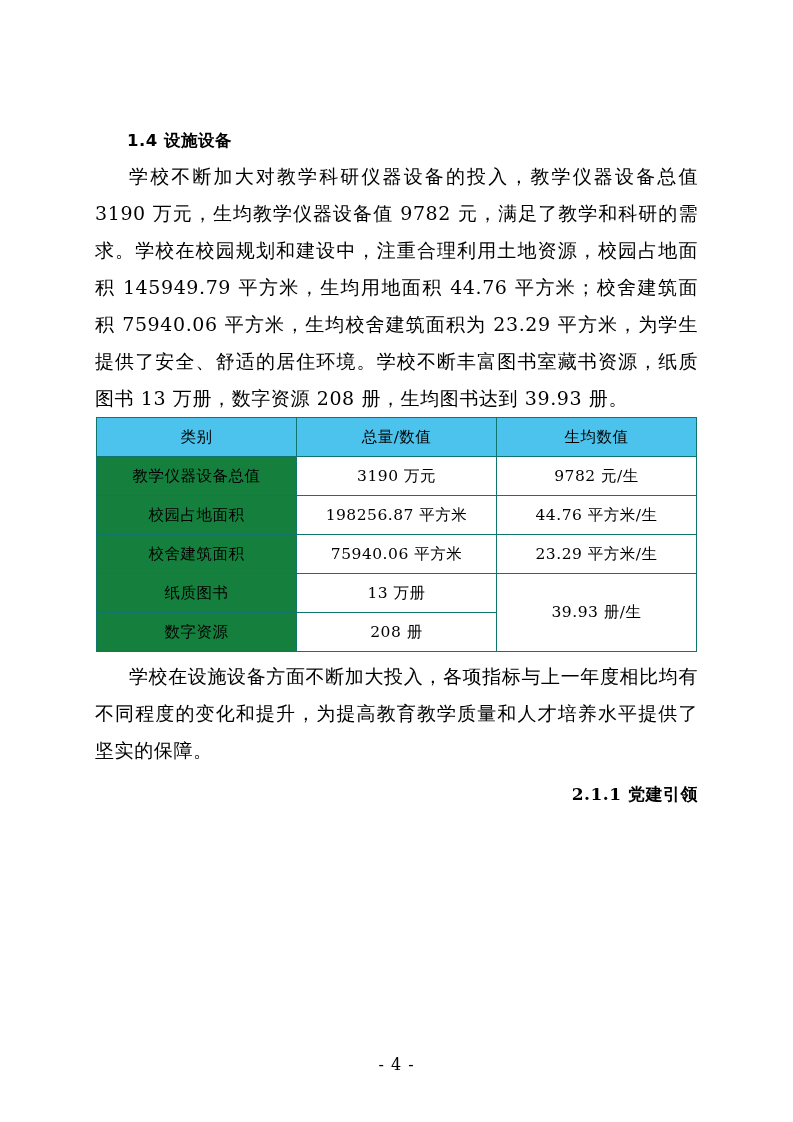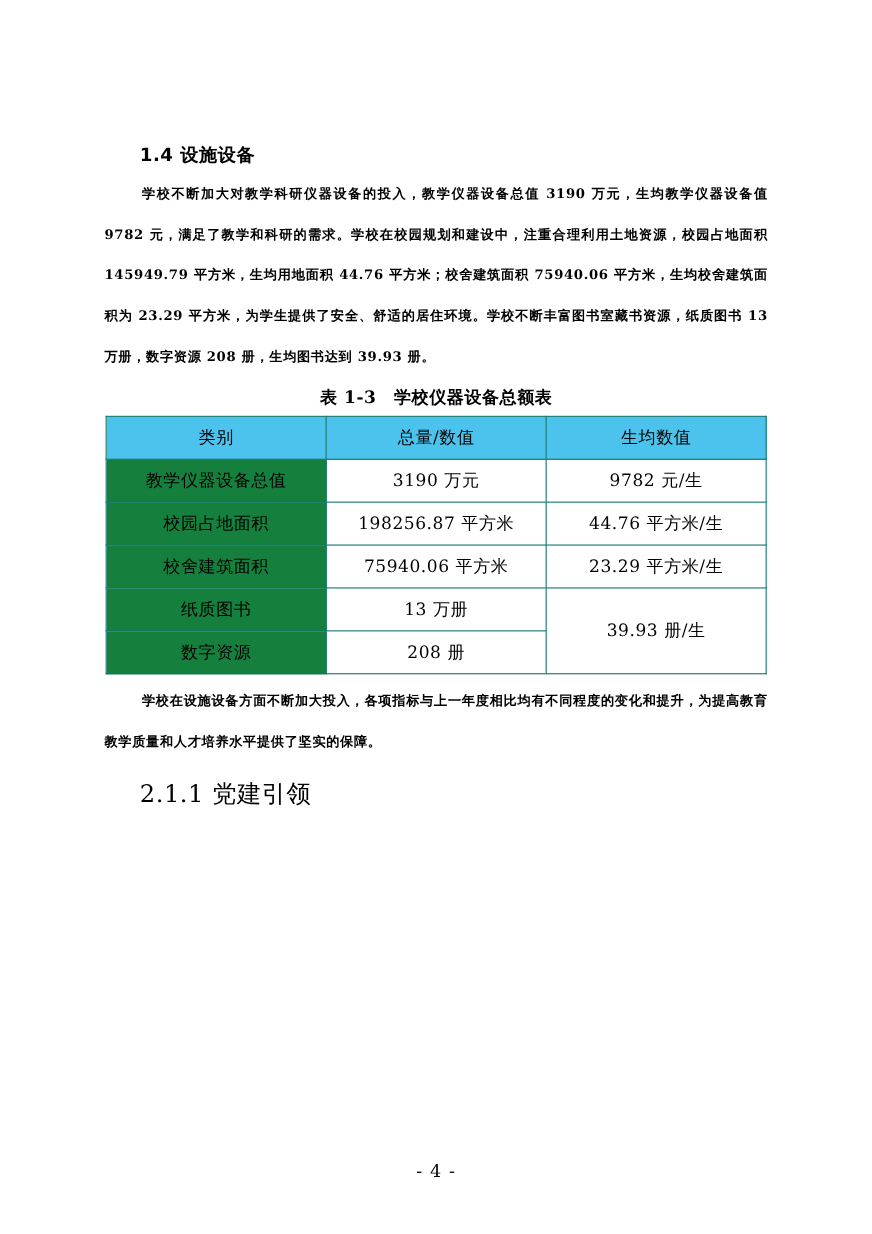--- a/index.html
+++ b/index.html
@@ -34,36 +34,36 @@
   .h-sub {
     font-family: "DejaVu Sans", sans-serif;
     font-size: 16.5px;
     font-weight: 700;
     letter-spacing: 0.5px;
     margin: 10px 0 0 0;
     text-indent: 32px;
   }
   .h-subsub {
     font-family: "DejaVu Serif", serif;
-    font-size: 22px;
-    font-weight: 400;
+    font-size: 17px;
+    font-weight: 700;
     letter-spacing: 0.5px;
     margin: 14px 0 0 0;
     text-indent: 32px;
+    text-align: right;
   }
   p.body-text {
     font-family: "DejaVu Serif", serif;
-    font-size: 12px;
+    font-size: 19px;
     line-height: 37px;
     margin: 0;
     text-align: justify;
     text-justify: inter-ideograph;
     text-indent: 34px;
     letter-spacing: 0.6px;
-    font-weight: bold;
   }
   .table-caption {
     text-align: center;
     font-family: "DejaVu Serif", serif;
     font-size: 15.5px;
     font-weight: 600;
     margin: 8px 0 6px 0;
     letter-spacing: 0.5px;
   }
   table.data-table {
@@ -108,21 +108,20 @@
 </style>
 </head>
 <body>
 
 <div class="page">
 
   <h2 class="h-section">1.4 设施设备</h2>
 
   <p class="body-text">学校不断加大对教学科研仪器设备的投入，教学仪器设备总值 3190 万元，生均教学仪器设备值 9782 元，满足了教学和科研的需求。学校在校园规划和建设中，注重合理利用土地资源，校园占地面积 145949.79 平方米，生均用地面积 44.76 平方米；校舍建筑面积 75940.06 平方米，生均校舍建筑面积为 23.29 平方米，为学生提供了安全、舒适的居住环境。学校不断丰富图书室藏书资源，纸质图书 13 万册，数字资源 208 册，生均图书达到 39.93 册。</p>
 
-  <div class="table-caption">表 1-3　学校仪器设备总额表</div>
 
   <table class="data-table">
     <colgroup>
       <col class="col1">
         <col class="col2">
         <col class="col3">
     </colgroup>
     <thead>
       <tr>
         <th>类别</th>

